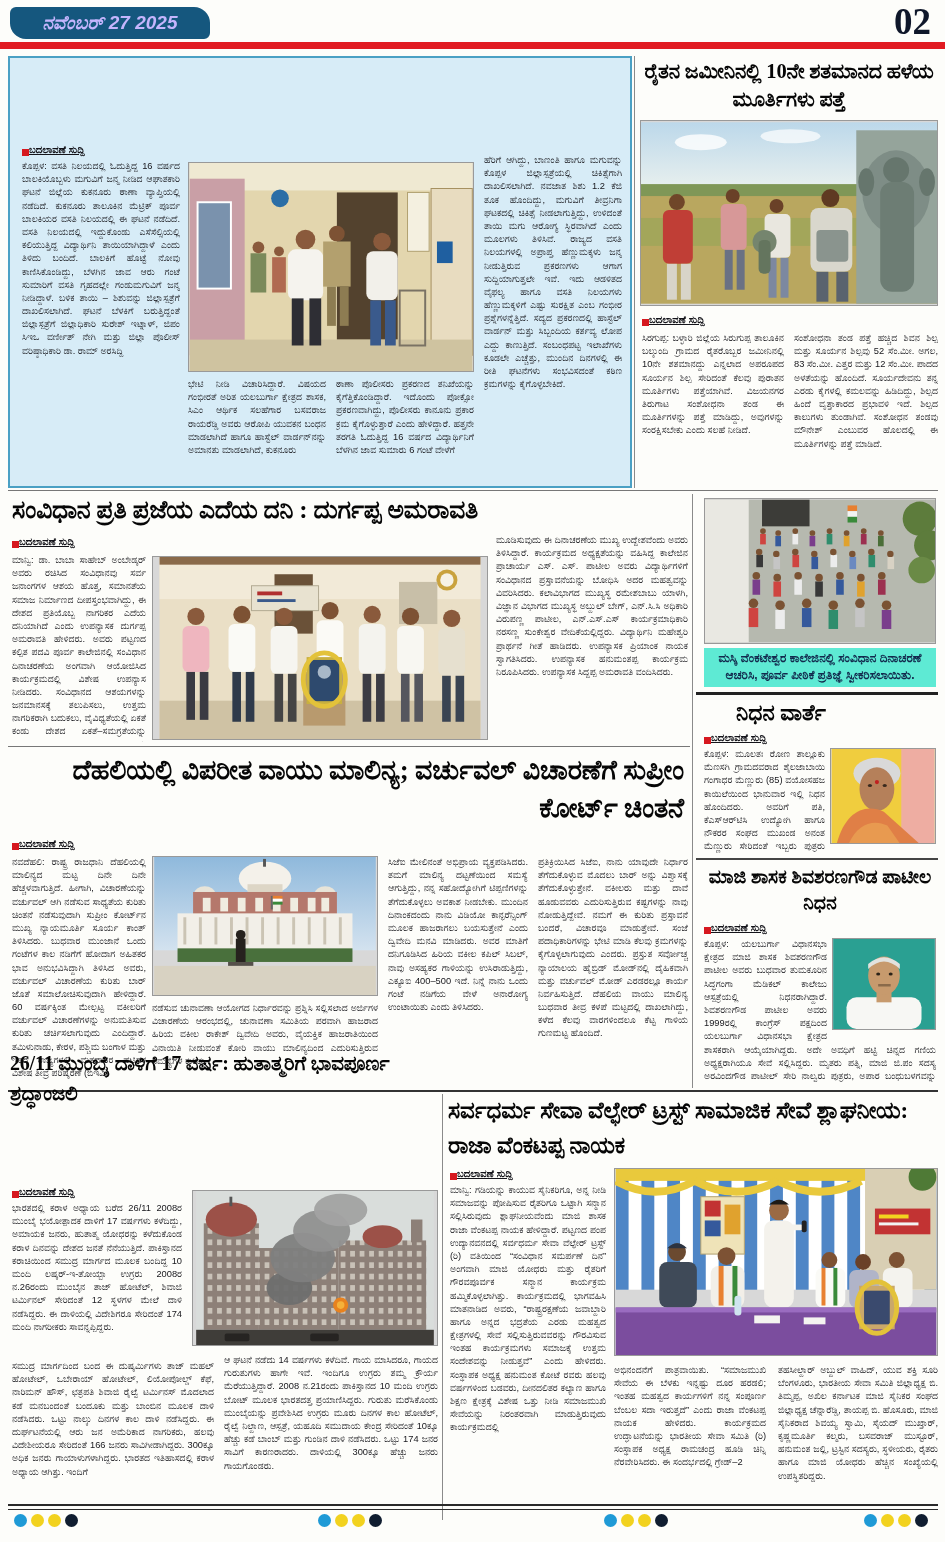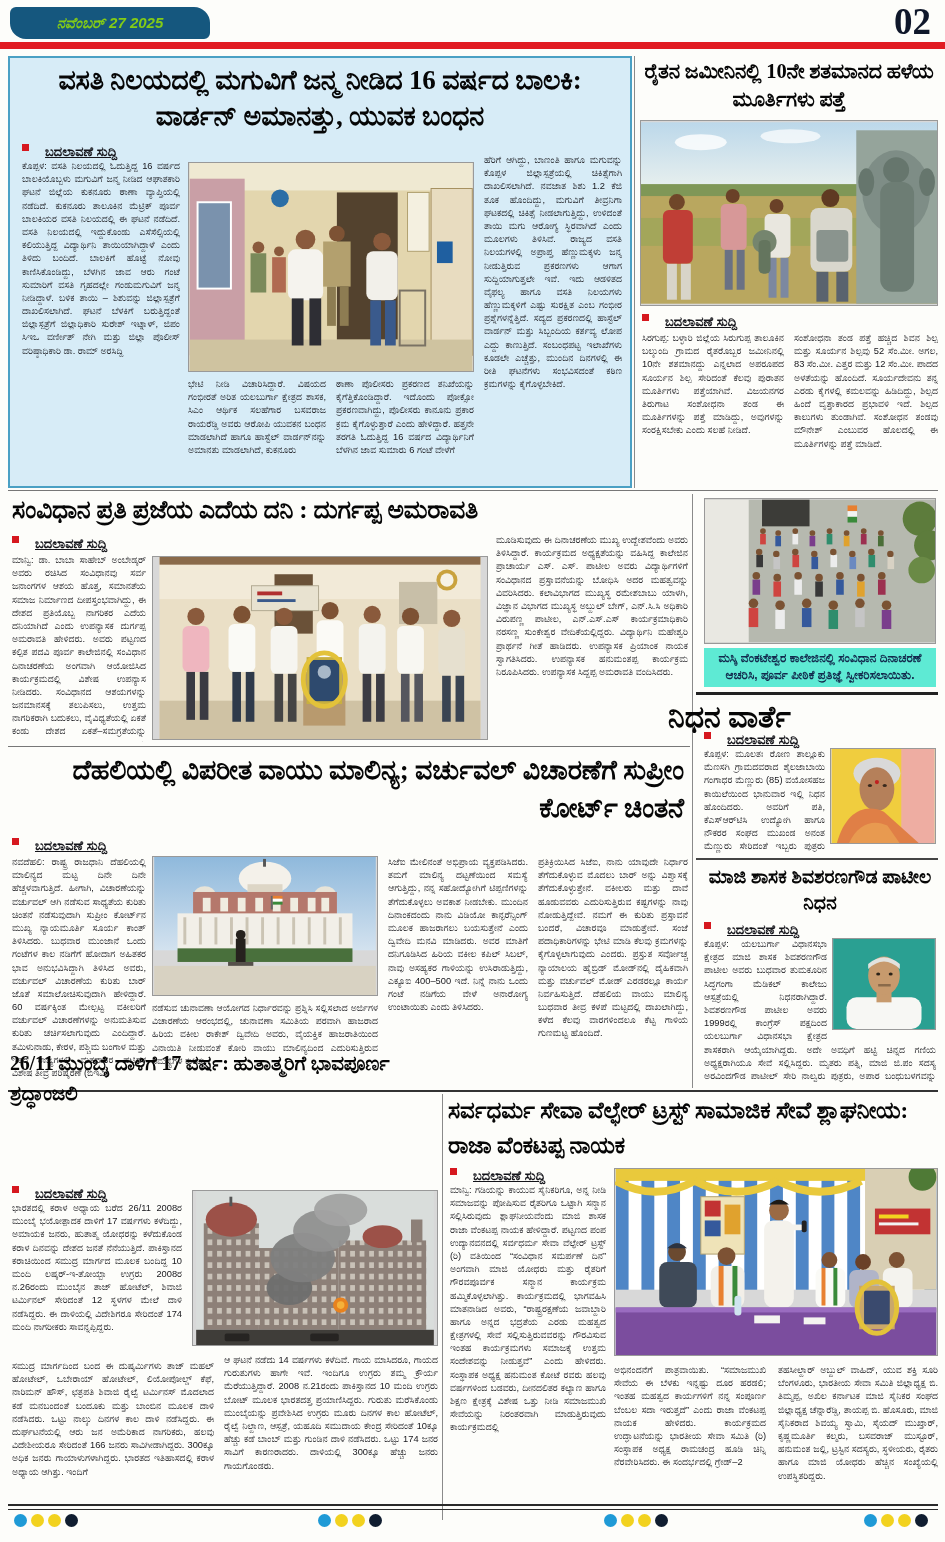--- a/index.html
+++ b/index.html
@@ -1,28 +1,28 @@
 <!DOCTYPE html>
 <html><head>
 <meta charset="utf-8">
 <style>
   *{margin:0;padding:0;box-sizing:border-box}
   body{background:#777;font-family:"Liberation Sans","DejaVu Sans",sans-serif}
   .page{position:relative;width:945px;height:1542px;margin:0 auto;background:#fdfdfa;overflow:hidden;color:#111}
   .headline{position:absolute;font-weight:700;color:#060606;letter-spacing:-.2px;font-family:"Liberation Serif","DejaVu Serif",serif}
   .col{position:absolute;font-size:9.3px;line-height:1.42;text-align:justify;color:#17171c;overflow:hidden}
-  .byline{position:absolute;display:flex;align-items:flex-start;gap:16px;font-size:13px;font-weight:700;color:#14141a;white-space:nowrap}
+  .byline{position:absolute;display:flex;align-items:flex-end;gap:0;font-size:10px;font-weight:700;color:#14141a;white-space:nowrap}
   .byline .label{text-decoration:underline}
   .sq{width:7px;height:7px;background:#d6181f;display:inline-block;flex:none}
   .photo{position:absolute;overflow:hidden;background:#d8d8d8;border:1px solid #999}
   .photo svg{display:block;width:100%;height:100%}
   .rule{position:absolute;background:#3a3a3a}
   
   .date-box{position:absolute;left:10px;top:7px;width:200px;height:32px;background:#15577e;border-radius:6px 16px 6px 16px;display:flex;align-items:center;justify-content:center}
-  .date-box span{color:#84cc16;font-weight:700;font-size:15px;font-style:italic}
+  .date-box span{color:#c4b5fd;font-weight:700;font-size:19px;font-style:italic}
   .masthead{position:absolute;left:0;right:0;top:2px;text-align:center;font-size:34px;font-weight:700;letter-spacing:-.5px}
   .mh-first{color:#d6181f}.mh-rest{color:#1a4e7c}
   .pageno{position:absolute;right:14px;top:0;font-size:37px;font-weight:700;color:#0f172a;font-family:"Liberation Serif","DejaVu Serif",serif}
   .red-rule{position:absolute;left:0;top:42px;width:945px;height:7px;background:#e11b22}
   
   .a1{position:absolute;left:8px;top:56px;width:624px;height:432px;background:#d7ecf7;border:2px solid #4aa0c4}
   .a1 .headline{left:6px;right:6px;top:4px;font-size:27px;line-height:1.35;text-align:center}
   
   .cap-hl{position:absolute;background:#5eead4;color:#122a4d;font-weight:700;font-size:12px;line-height:1.45;text-align:center;padding:2px 14px}
   .sec-title{position:absolute;font-weight:700;color:#060606;font-family:"Liberation Serif","DejaVu Serif",serif}
@@ -35,21 +35,20 @@
 
 <div class="page">
 
   <div class="date-box">
     <span>ನವೆಂಬರ್ 27 2025</span>
   </div>
   <div class="pageno">02</div>
   <div class="red-rule"></div>
 
   <section class="a1">
-    <h1 class="headline">ವಸತಿ ನಿಲಯದಲ್ಲಿ ಮಗುವಿಗೆ ಜನ್ಮ ನೀಡಿದ 16 ವರ್ಷದ ಬಾಲಕಿ: ವಾರ್ಡನ್ ಅಮಾನತ್ತು, ಯುವಕ ಬಂಧನ</h1>
     <div class="byline" style="left:12px;top:86px">
       <span class="sq"></span>
       <span class="label">ಬದಲಾವಣೆ ಸುದ್ದಿ</span>
     </div>
     <div class="col" style="left:12px;top:102px;width:158px;height:320px">ಕೊಪ್ಪಳ: ವಸತಿ ನಿಲಯದಲ್ಲಿ ಓದುತ್ತಿದ್ದ 16 ವರ್ಷದ ಬಾಲಕಿಯೊಬ್ಬಳು ಮಗುವಿಗೆ ಜನ್ಮ ನೀಡಿದ ಆಘಾತಕಾರಿ ಘಟನೆ ಜಿಲ್ಲೆಯ ಕುಕನೂರು ಠಾಣಾ ವ್ಯಾಪ್ತಿಯಲ್ಲಿ ನಡೆದಿದೆ. ಕುಕನೂರು ತಾಲೂಕಿನ ಮೆಟ್ರಿಕ್ ಪೂರ್ವ ಬಾಲಕಿಯರ ವಸತಿ ನಿಲಯದಲ್ಲಿ ಈ ಘಟನೆ ನಡೆದಿದೆ. ವಸತಿ ನಿಲಯದಲ್ಲಿ ಇದ್ದುಕೊಂಡು ಎಸೆಸೆಲ್ಸಿಯಲ್ಲಿ ಕಲಿಯುತ್ತಿದ್ದ ವಿದ್ಯಾರ್ಥಿನಿ ತಾಯಿಯಾಗಿದ್ದಾಳೆ ಎಂದು ತಿಳಿದು ಬಂದಿದೆ. ಬಾಲಕಿಗೆ ಹೊಟ್ಟೆ ನೋವು ಕಾಣಿಸಿಕೊಂಡಿದ್ದು, ಬೆಳಗಿನ ಜಾವ ಆರು ಗಂಟೆ ಸುಮಾರಿಗೆ ವಸತಿ ಗೃಹದಲ್ಲೇ ಗಂಡುಮಗುವಿಗೆ ಜನ್ಮ ನೀಡಿದ್ದಾಳೆ. ಬಳಿಕ ತಾಯಿ – ಶಿಶುವನ್ನು ಜಿಲ್ಲಾಸ್ಪತ್ರೆಗೆ ದಾಖಲಿಸಲಾಗಿದೆ. ಘಟನೆ ಬೆಳಕಿಗೆ ಬರುತ್ತಿದ್ದಂತೆ ಜಿಲ್ಲಾಸ್ಪತ್ರೆಗೆ ಜಿಲ್ಲಾಧಿಕಾರಿ ಸುರೇಶ್ ಇಟ್ನಾಳ್, ಜಿಪಂ ಸಿಇಒ ವರ್ಣೀತ್ ನೇಗಿ ಮತ್ತು ಜಿಲ್ಲಾ ಪೊಲೀಸ್ ವರಿಷ್ಠಾಧಿಕಾರಿ ಡಾ. ರಾಮ್ ಅರಸಿದ್ದಿ</div>
     <div class="photo" style="left:178px;top:104px;width:286px;height:210px">
       <svg viewBox="0 0 288 212">
         <rect width="288" height="212" fill="#e3d6ae"></rect>
         <rect width="288" height="28" fill="#efe9d2"></rect>
         <rect y="16" width="56" height="180" fill="#c99fa6"></rect>
@@ -268,21 +267,21 @@
           <rect x="158" y="114" width="10" height="20" fill="#c5c5c5"></rect>
             <circle cx="163" cy="109" r="5" fill="#7a5233"></circle>
           <rect x="186" y="116" width="10" height="20" fill="#7a3d8c"></rect>
             <circle cx="191" cy="111" r="5" fill="#7a5233"></circle>
         </g>
       </svg>
     </div>
     <div class="cap-hl" style="left:704px;top:648px;width:232px">ಮಸ್ಕಿ ವೆಂಕಟೇಶ್ವರ ಕಾಲೇಜಿನಲ್ಲಿ ಸಂವಿಧಾನ ದಿನಾಚರಣೆ ಆಚರಿಸಿ, ಪೂರ್ವ ಪೀಠಿಕೆ ಪ್ರತಿಜ್ಞೆ ಸ್ವೀಕರಿಸಲಾಯಿತು.</div>
     <div class="rule" style="left:696px;top:692px;width:242px;height:3px;background:#222"></div>
 
-    <h3 class="sec-title" style="left:668px;top:700px;font-size:30px">ನಿಧನ ವಾರ್ತೆ</h3>
+    <h3 class="sec-title" style="left:736px;top:700px;font-size:22px">ನಿಧನ ವಾರ್ತೆ</h3>
     <div class="byline" style="left:704px;top:732px">
       <span class="sq"></span>
       <span class="label">ಬದಲಾವಣೆ ಸುದ್ದಿ</span>
     </div>
     <div class="col" style="left:704px;top:748px;width:232px;height:106px;overflow:hidden">
       <span class="photo" style="position:relative;float:right;width:106px;height:96px;margin:0 0 3px 5px;display:block">
         <svg viewBox="0 0 118 108">
           <rect width="118" height="108" fill="#f0cd3e"></rect>
           <rect x="80" width="38" height="108" fill="#eda7b4" opacity=".85"></rect>
           <ellipse cx="52" cy="28" rx="27" ry="18" fill="#d9d9d9"></ellipse>

